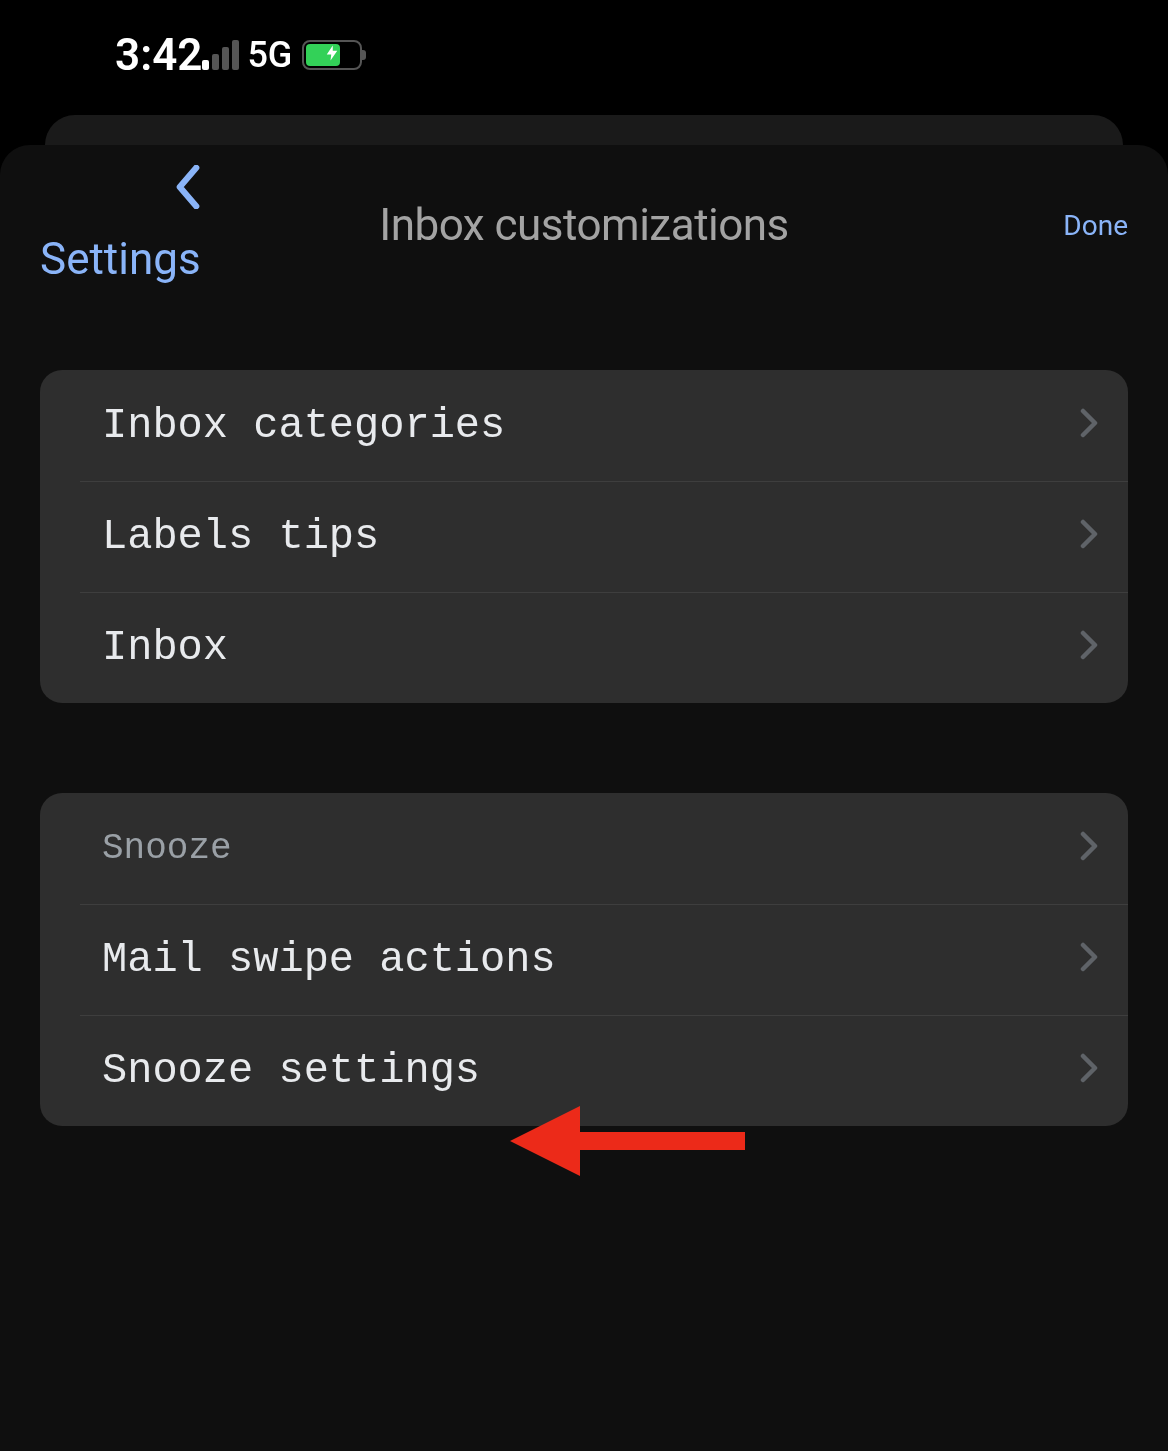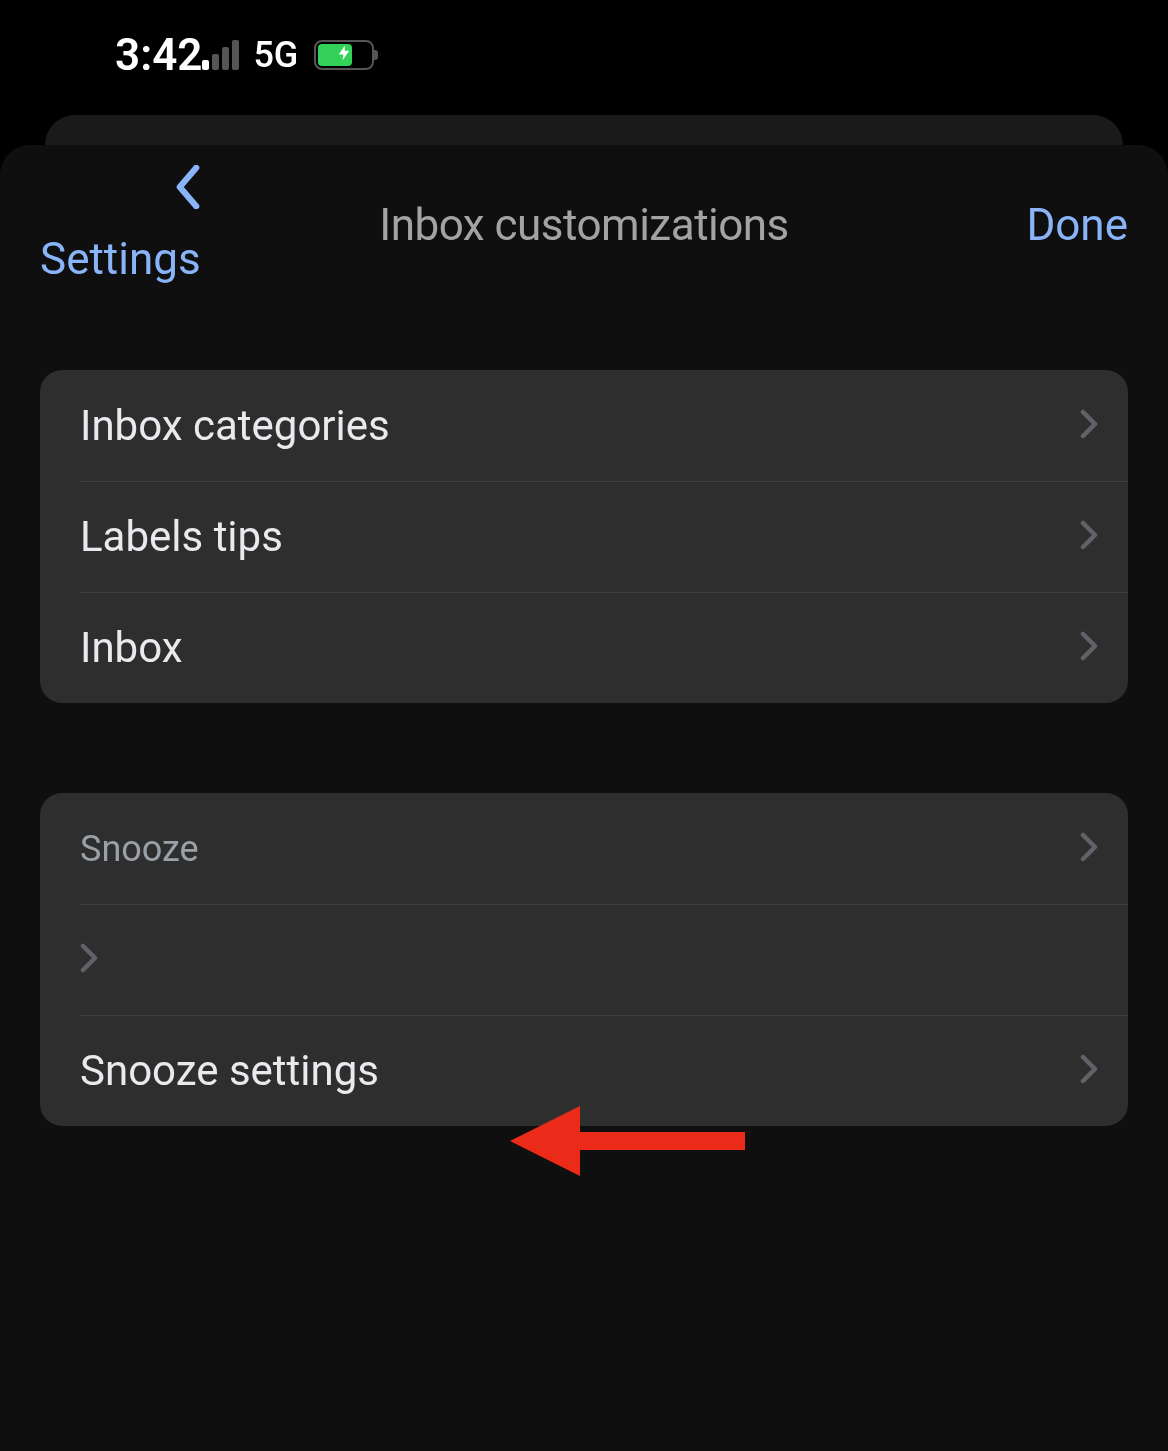--- a/index.html
+++ b/index.html
@@ -25,21 +25,21 @@
     padding: 0 50px 0 115px;
     color: #fff;
   }
   .status-time {
     font-size: 44px;
     font-weight: 600;
   }
   .status-right {
     display: flex;
     align-items: center;
-    gap: 10px;
+    gap: 4px;
   }
   .signal-bars {
     display: flex;
     align-items: flex-end;
     gap: 3px;
     height: 30px;
   }
   .signal-bars .bar {
     width: 7px;
     background: #555;
@@ -143,43 +143,44 @@
     position: absolute;
     left: 50%;
     transform: translateX(-50%);
     color: #a3a3a3;
     font-size: 44px;
     font-weight: 400;
     letter-spacing: -0.5px;
   }
   .nav-done {
     color: #8ab4f8;
-    font-size: 44px;
+    font-size: 28px;
     font-weight: 400;
   }
   
   
   .content {
     padding: 100px 40px 0 40px;
   }
   
   .group {
     background: #2e2e2e;
     border-radius: 22px;
     overflow: hidden;
     margin-bottom: 90px;
   }
   
   .row {
     display: flex;
     align-items: center;
     justify-content: space-between;
     min-height: 111px;
-    padding: 26px 30px 26px 40px;
+    padding: 26px 30px 26px 62px;
     position: relative;
+    font-family: Liberation Mono, monospace;
   }
   .row + .row::before {
     content: "";
     position: absolute;
     top: 0;
     left: 40px;
     right: 0;
     height: 1px;
     background: rgba(255,255,255,0.08);
   }
@@ -297,20 +298,23 @@
         <div class="row-texts">
           <div class="row-sub">Snooze</div>
         </div>
         <div class="chevron">
           <svg viewBox="0 0 12 20">
               <polyline points="2,2 10,10 2,18" stroke="#5f6368" stroke-width="3" fill="none" stroke-linecap="round" stroke-linejoin="round"></polyline>
             </svg>
         </div>
       </div>
       <div class="row">
+        <div class="row-texts">
+          <div class="row-label">Mail swipe actions</div>
+        </div>
         <div class="chevron">
           <svg viewBox="0 0 12 20">
               <polyline points="2,2 10,10 2,18" stroke="#5f6368" stroke-width="3" fill="none" stroke-linecap="round" stroke-linejoin="round"></polyline>
             </svg>
         </div>
       </div>
       <div class="row">
         <div class="row-texts">
           <div class="row-label">Snooze settings</div>
         </div>

